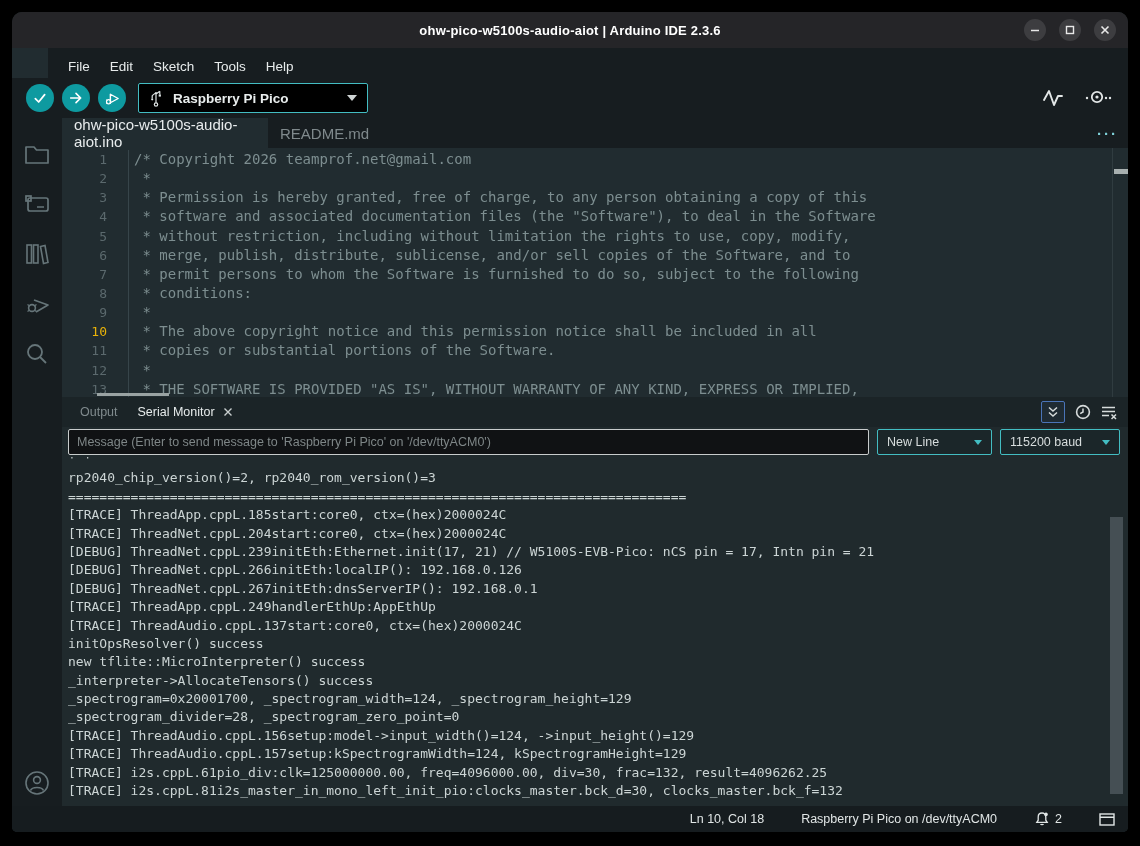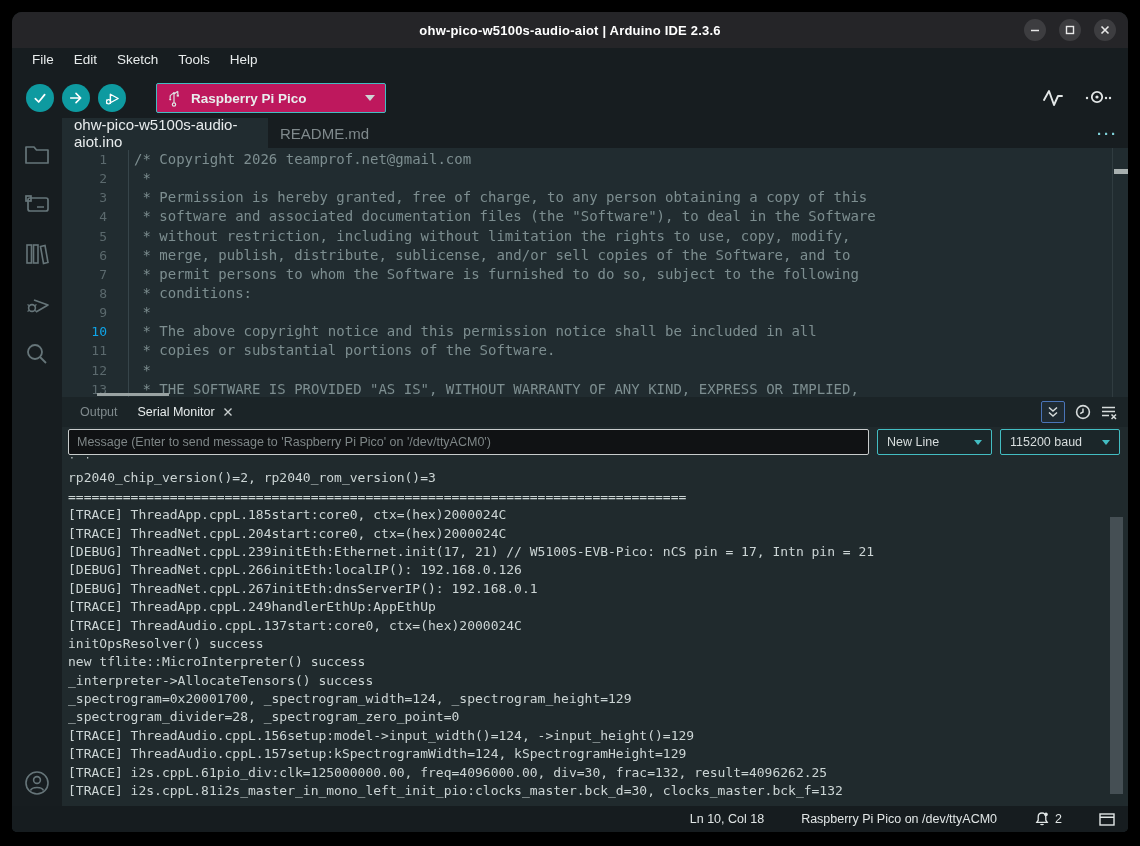--- a/index.html
+++ b/index.html
@@ -19,31 +19,31 @@
     color:#fff; font-size:13px; font-weight:bold; letter-spacing:.2px;
   }
   .win-controls { position:absolute; right:12px; top:7px; display:flex; gap:13px; }
   .win-btn {
     width:22px; height:22px; border-radius:50%; background:#3d3d40;
     display:flex; align-items:center; justify-content:center; color:#e8e8e8;
   }
   .win-btn svg { display:block; }
 
   
-  .menubar { height:30px; background:#171d20; display:flex; align-items:flex-start; padding-left:10px; }
+  .menubar { height:30px; background:#171d20; display:flex; align-items:flex-end; padding-left:10px;margin-left:36px; }
   .menu-item { color:#e7ebeb; font-size:13.5px; padding:4px 10px; cursor:default; }
 
   
   .toolbar { height:40px; background:#171d20; display:flex; align-items:center; padding:0 14px; position:relative; }
   .tool-btn {
     width:28px; height:28px; border-radius:50%; background:#0e9aa0; margin-right:8px;
     display:flex; align-items:center; justify-content:center; color:#fff; flex:0 0 auto;
   }
   .board-selector {
-    margin-left:22px; width:230px; height:30px; background:#be185d;
+    margin-left:4px; width:230px; height:30px; background:#000000;
     border:1.5px solid #43bdc2; border-radius:2px;
     display:flex; align-items:center; padding:0 10px; color:#e9eded;
   }
   .board-selector .usb { color:#dfe5e5; margin-right:10px; display:flex; }
   .board-label { font-size:13.5px; font-weight:bold; flex:1; }
   .caret-down { width:0; height:0; border-left:5px solid transparent; border-right:5px solid transparent; border-top:6px solid #cfd4d4; }
   .toolbar-right { position:absolute; right:16px; top:0; height:40px; display:flex; align-items:center; gap:20px; color:#e3e7e7; }
   .toolbar-right .tb-icon { display:flex; }
 
   
@@ -61,21 +61,21 @@
   .tab-more { position:absolute; right:10px; top:0; height:30px; display:flex; align-items:center; color:#7fd1d8; font-size:15px; letter-spacing:2px; font-weight:bold; }
 
   
   .editor { height:249px; position:relative; background:#212c30; overflow:hidden; }
   .ed-lines { padding-top:2px; }
   .ed-line { display:flex; height:19.15px; align-items:center; }
   .ln {
     width:45px; text-align:right; flex:0 0 45px;
     font-family:"DejaVu Sans Mono", monospace; font-size:13px; color:#5b696d;
   }
-  .ed-line.active .ln { color:#0ea5e9; }
+  .ed-line.active .ln { color:#eab308; }
   .lt {
     margin-left:21px; padding-left:5px; border-left:1px solid #37454a;
     font-family:"DejaVu Sans Mono", monospace; font-size:14px; color:#7d8e90;
     white-space:pre; height:19.15px; line-height:19.15px;
   }
   .ed-vscroll { position:absolute; top:0; right:0; width:16px; bottom:0; border-left:1px solid #303c40; }
   .ed-vthumb { position:absolute; top:21px; left:1px; right:0; height:5px; background:#a8b0b0; }
   .ed-hthumb { position:absolute; left:35px; bottom:1px; width:72px; height:3px; background:#9aa3a3; }
 
   

